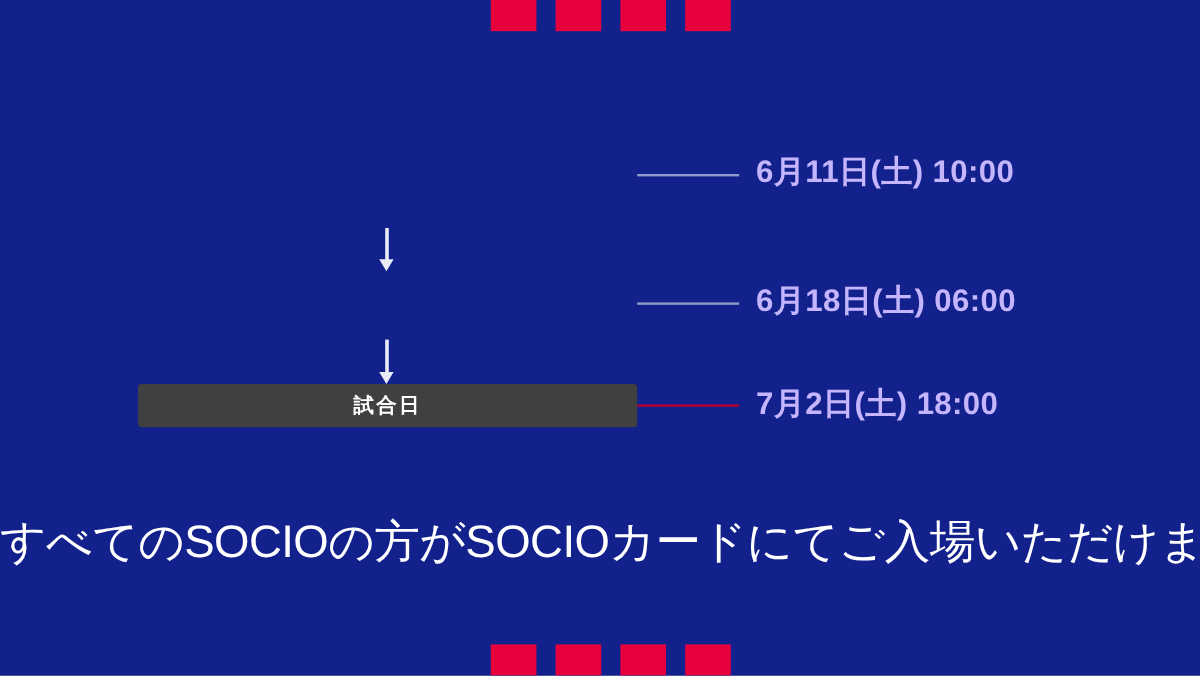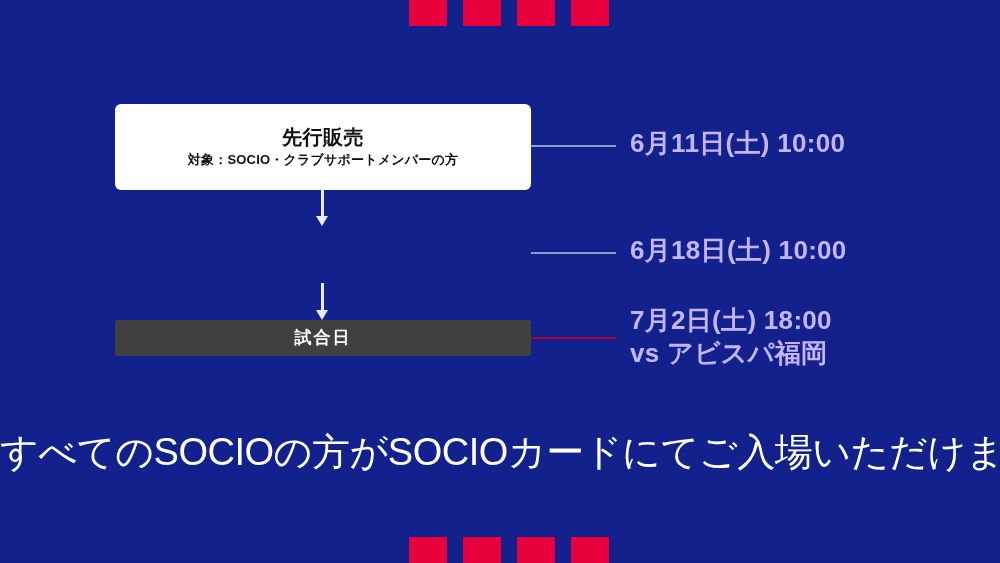--- a/index.html
+++ b/index.html
@@ -137,21 +137,21 @@
     font-weight: bold;
     letter-spacing: 0.3px;
   }
   .date-line {
     font-size: 26px;
     line-height: 1.26;
     white-space: nowrap;
   }
   #date-1 { top: 127px; }
   #date-2 { top: 234px; }
-  #date-3 { top: 304px; }
+  #date-3 { top: 320px; }
 
   
   #headline {
     position: absolute;
     left: 0;
     top: 430px;
     width: 1000px;
     text-align: center;
     color: #ffffff;
     font-size: 38px;
@@ -174,48 +174,43 @@
 
   <div class="deco-strip bottom">
     <div class="deco-square" style="left:409px;"></div>
     <div class="deco-square" style="left:463px;"></div>
     <div class="deco-square" style="left:517px;"></div>
     <div class="deco-square" style="left:571px;"></div>
   </div>
 
   <div id="flow">
 
-    <div class="card white" id="card-presale">
-      <div class="card-title">先行販売</div>
-      <div class="card-sub">対象：SOCIO・クラブサポートメンバーの方</div>
-    </div>
 
     <div class="arrow" id="arrow-1"></div>
 
 
     <div class="arrow" id="arrow-2"></div>
 
     <div class="card red" id="card-matchday">
       <div class="card-title">試合日</div>
     </div>
 
     <div class="connector light" id="conn-1"></div>
     <div class="connector light" id="conn-2"></div>
     <div class="connector red" id="conn-3"></div>
 
     <div class="date-block" id="date-1">
       <div class="date-line">6月11日(土) 10:00</div>
     </div>
 
     <div class="date-block" id="date-2">
-      <div class="date-line">6月18日(土) 10:00</div>
+      <div class="date-line">6月18日(土) 06:00</div>
     </div>
 
     <div class="date-block" id="date-3">
       <div class="date-line">7月2日(土) 18:00</div>
-      <div class="date-line">vs アビスパ福岡</div>
     </div>
 
   </div>
 
   <div id="headline">すべてのSOCIOの方がSOCIOカードにてご入場いただけます。</div>
 
 </div>
 
 </body></html>

